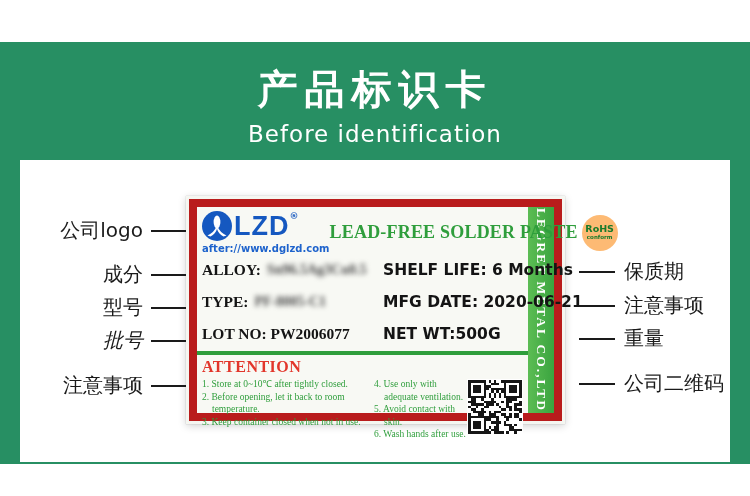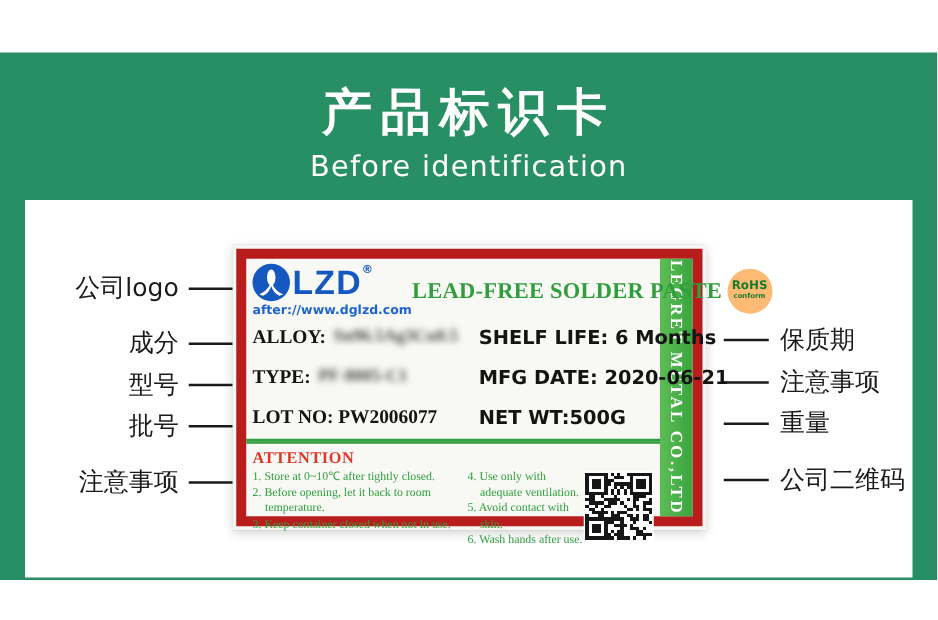--- a/index.html
+++ b/index.html
@@ -42,21 +42,21 @@
 
   .rows { display:flex; flex-direction:column; }
   .row { height:32px; display:flex; align-items:center; color:#141414; font-weight:700; font-size:15.5px; white-space:nowrap; }
   .cell-l { flex:0 0 181px; display:flex; align-items:center;font-family:Liberation Serif, serif; }
   .cell-r { flex:1 1 auto; }
   .blurred { filter:blur(2.6px); color:#4a4a4a; margin-left:6px; font-size:14px; }
 
   .sep { height:6px; border-top:2px solid #2f9e3c; border-bottom:2px solid #2f9e3c; margin:1px -5px 0 -5px; }
 
   .attention { flex:1 1 auto; position:relative; padding-top:3px; }
-  .att-head { color:#e2362b; font-family:"Liberation Serif",serif; font-weight:700; font-size:13px; letter-spacing:0.5px; margin-bottom:2px; }
+  .att-head { color:#e2362b; font-family:"Liberation Serif",serif; font-weight:700; font-size:16px; letter-spacing:0.5px; margin-bottom:2px; }
   .att-cols { display:flex; }
   .att-col { list-style:none; color:#2f9e3c; font-family:"Liberation Serif",serif; font-size:9.5px; line-height:1.32; }
   .att-col li { padding-left:10px; text-indent:-10px; }
   .att-col-1 { flex:0 0 172px; }
   .att-col-2 { flex:1 1 auto; }
   .qr-box { flex:0 0 56px; width:56px; height:56px; background:#ffffff; margin-top:1px; }
   .qr-box svg { width:56px; height:56px; display:block; }
 
   
   .callout { position:absolute; display:flex; align-items:center; color:#1a1a1a; font-size:20px; white-space:nowrap; }
@@ -399,21 +399,21 @@
     <span class="line"></span>
   </div>
   <div class="callout callout-left" style="top:261px;">
     <span>成分</span>
     <span class="line"></span>
   </div>
   <div class="callout callout-left" style="top:294px;">
     <span>型号</span>
     <span class="line"></span>
   </div>
-  <div class="callout callout-left" style="top:327px;">
+  <div class="callout callout-left" style="top:327px;font-style:italic;">
     <span>批号</span>
     <span class="line"></span>
   </div>
   <div class="callout callout-left" style="top:372px;">
     <span>注意事项</span>
     <span class="line"></span>
   </div>
 
   <div class="callout callout-right" style="top:258px;">
     <span class="line"></span>

